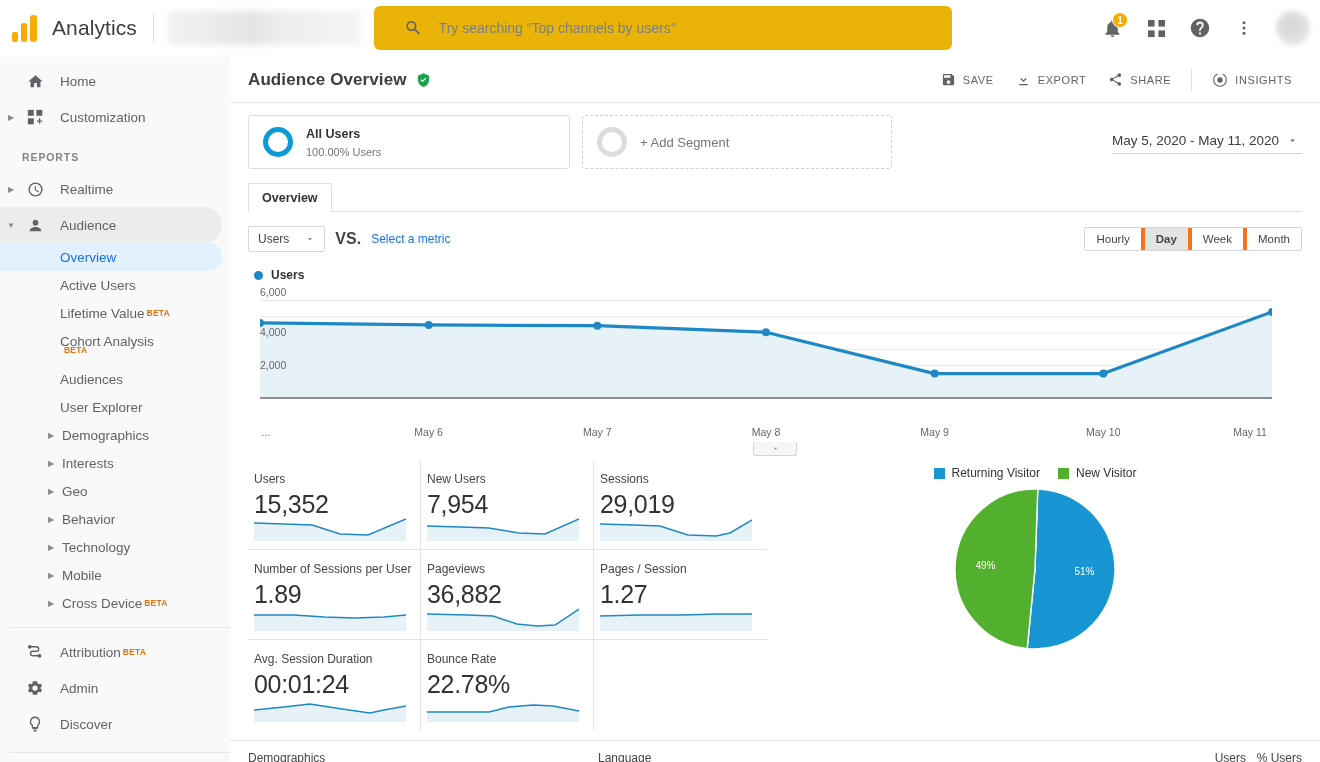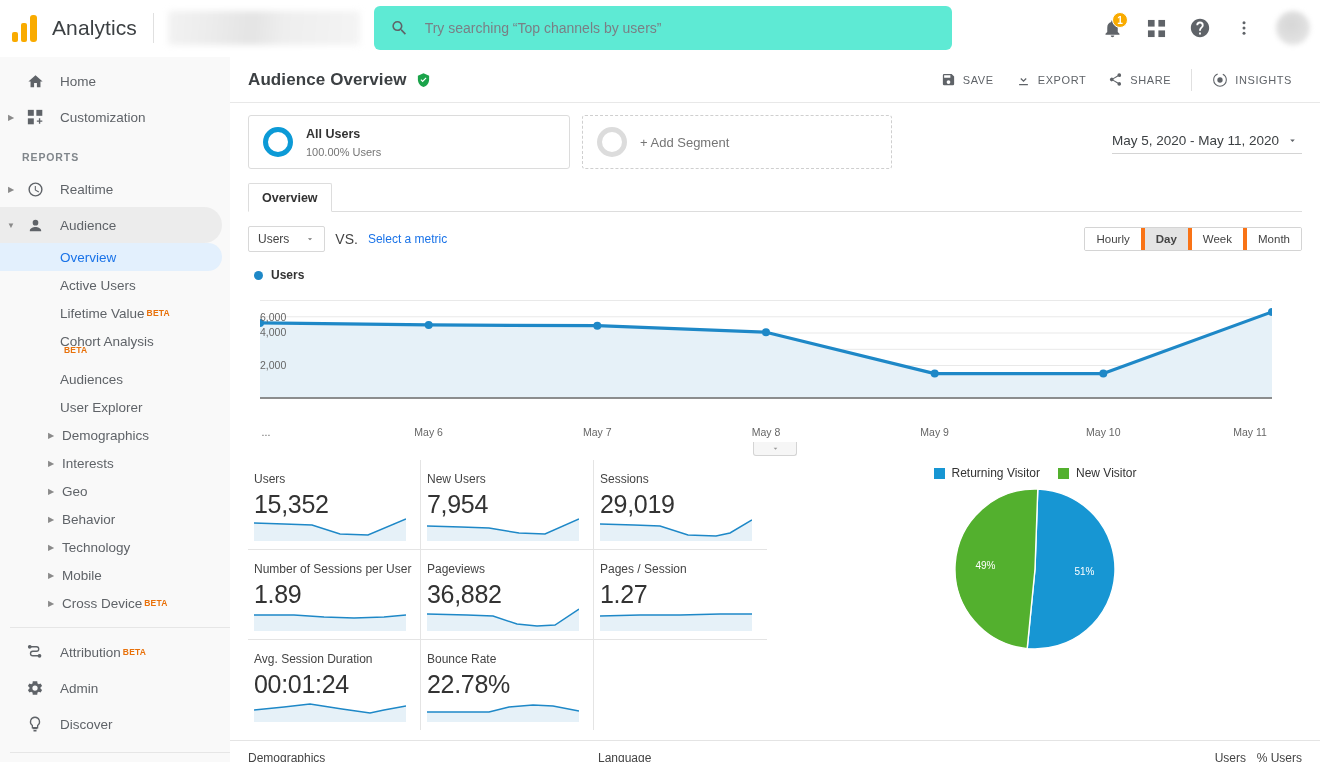--- a/index.html
+++ b/index.html
@@ -28,22 +28,22 @@
   .ga-logo i.b2 { left: 9px; width: 6px; height: 19px; background: #f9ab00; }
   .ga-logo i.b3 { left: 18px; width: 7px; height: 27px; background: #f9ab00; border-radius: 3px;}
   .brand-name { font-size: 21px; color: #3c4043; letter-spacing: .1px; }
   .vdiv { width: 1px; height: 30px; background: #e0e0e0; margin: 0 14px 0 16px; }
   .account-blur {
     width: 192px; height: 34px; border-radius: 3px;
     background: linear-gradient(95deg,#f2f2f2 0%,#ececec 22%,#e4e4e4 44%,#eeeeee 60%,#f4f4f4 100%);
     filter: blur(3px);
   }
   .search-wrap {
-    margin-left: 14px; width: 578px; height: 44px; background: #5eead4;
-    border-radius: 6px; display: flex; align-items: center; padding: 0 16px; gap: 16px;
+    margin-left: 14px; width: 578px; height: 44px; background: #eab308;
+    border-radius: 6px; display: flex; align-items: center; padding: 0 30px; gap: 16px;
   }
   .search-input {
     border: none; background: transparent; outline: none; width: 100%;
     font-size: 14px; color: #5f6368; font-family: "Liberation Sans", sans-serif;
   }
   .search-input::placeholder { color: #7a7f85; }
   .top-actions {
     margin-left: auto; display: flex; align-items: center; gap: 4px; padding-right: 4px;
   }
   .icon-btn {
@@ -136,21 +136,21 @@
   }
 
   
   .panel { padding: 10px 18px 0 18px; }
   .chart-controls { display: flex; align-items: center; gap: 10px; height: 34px; }
   .metric-select {
     border: 1px solid #d8d8d8; border-radius: 2px; background: #fff; font-size: 12px;
     color: #444; padding: 5px 9px; display: flex; align-items: center; gap: 16px; cursor: pointer;
     min-width: 62px;
   }
-  .vs-txt { font-size: 14px; color: #444; font-weight: normal; }
+  .vs-txt { font-size: 16px; color: #444; font-weight: bold; }
   .sel-metric { font-size: 12px; color: #1a73e8; cursor: pointer; }
   .gran { margin-left: auto; display: flex; border: 1px solid #d4d4d4; border-radius: 2px; overflow: hidden; }
   .gran div {
     font-size: 11.5px; color: #444; padding: 5px 11px; cursor: pointer;
     border-right: 4px solid #f97316; background: #fff;
   }
   .gran div:last-child { border-right: none; }
   .gran div.on { background: #e4e4e4; font-weight: bold; }
   .legend-users { display: flex; align-items: center; gap: 8px; margin: 12px 0 2px 6px; }
   .ldot { width: 9px; height: 9px; border-radius: 50%; background: #1e88c7; }
@@ -496,21 +496,21 @@
               <circle cx="168.7" cy="40.9" r="4" fill="#1e88c7"></circle>
               <circle cx="337.3" cy="41.7" r="4" fill="#1e88c7"></circle>
               <circle cx="506.0" cy="48.2" r="4" fill="#1e88c7"></circle>
               <circle cx="674.7" cy="89.6" r="4" fill="#1e88c7"></circle>
               <circle cx="843.3" cy="89.6" r="4" fill="#1e88c7"></circle>
               <circle cx="1012.0" cy="27.9" r="4" fill="#1e88c7"></circle>
               <line x1="0" y1="114" x2="1012" y2="114" stroke="#6b6b6b" stroke-width="1.3"></line>
             </svg>
         <span class="ylabel" style="top: 74.5px;">2,000</span>
             <span class="ylabel" style="top: 42px;">4,000</span>
-            <span class="ylabel" style="top: 27px;">6,000</span>
+            <span class="ylabel" style="top: 2px;">6,000</span>
           </div>
         <div class="xaxis" id="xaxis">
             <span class="xtick" style="left: 12px; top: 2px;">...</span>
             <span class="xtick" style="left: 174.667px; top: 2px;">May 6</span>
             <span class="xtick" style="left: 343.333px; top: 2px;">May 7</span>
             <span class="xtick" style="left: 512px; top: 2px;">May 8</span>
             <span class="xtick" style="left: 680.667px; top: 2px;">May 9</span>
             <span class="xtick" style="left: 849.333px; top: 2px;">May 10</span>
             <span class="xtick" style="left: 996px; top: 2px;">May 11</span>
           </div>

